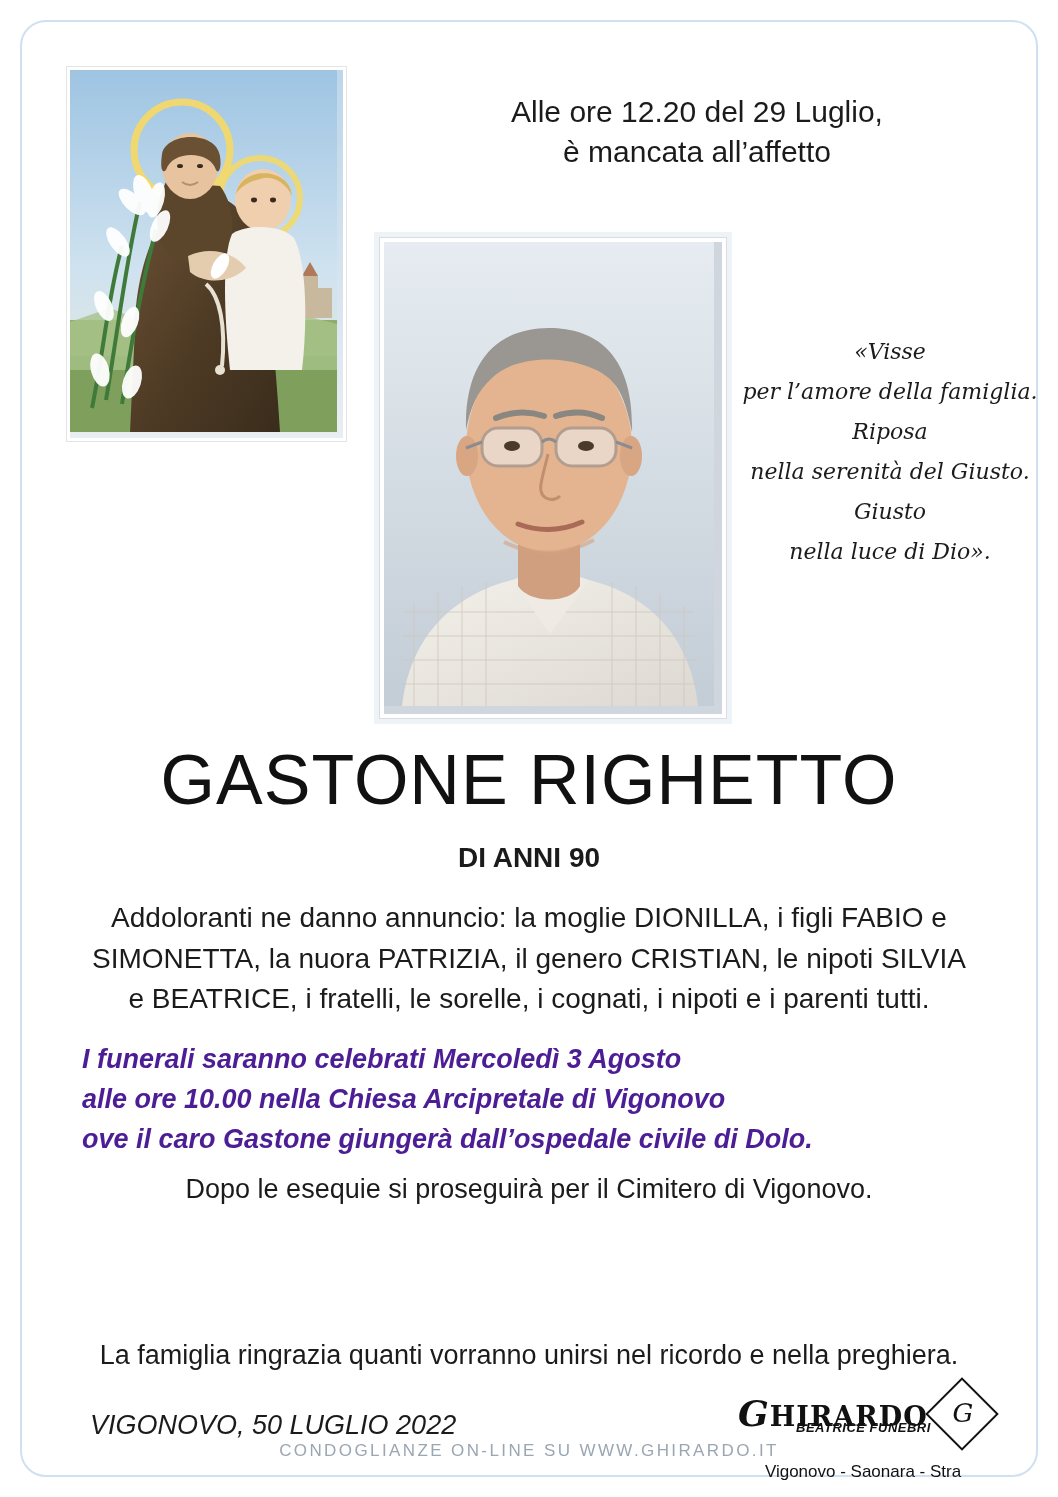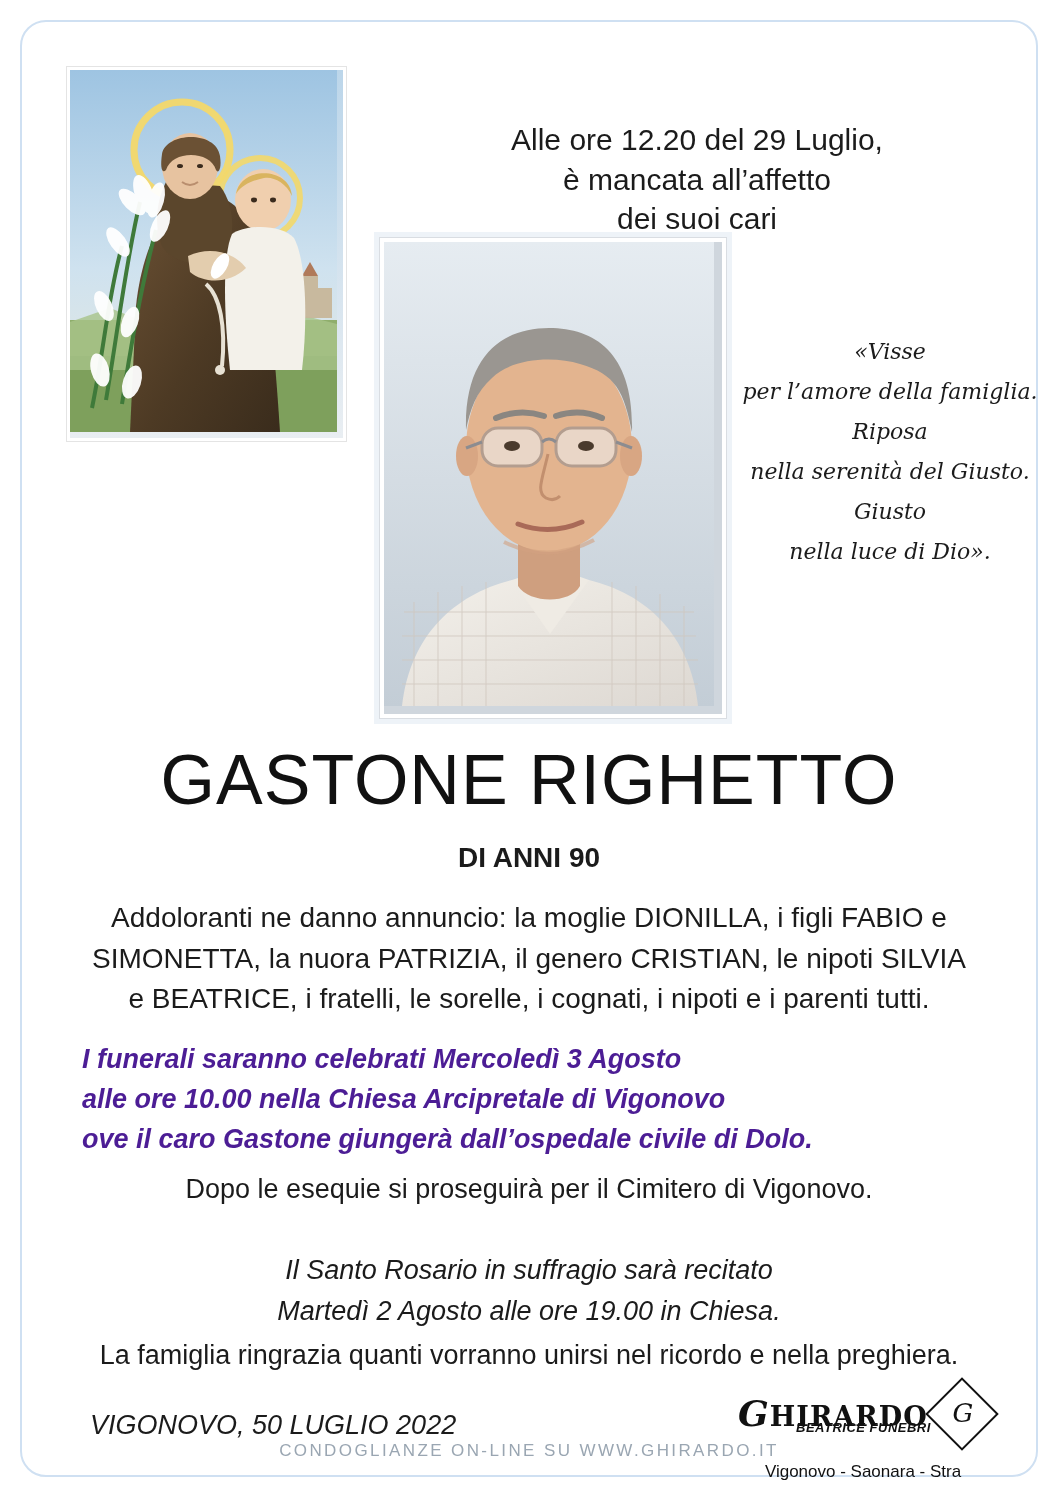--- a/index.html
+++ b/index.html
@@ -52,21 +52,20 @@
   .header-text {
     position: absolute;
     left: 330px;
     top: 70px;
     width: 690px;
     text-align: center;
     font-size: 30px;
     line-height: 1.32;
     color: #1b1b1b;
     font-weight: 400;
-    margin-top: 28px;
   }
 
   
   .portrait {
     position: absolute;
     left: 358px;
     top: 216px;
     width: 338px;
     height: 472px;
     border: 4px solid #ffffff;
@@ -335,21 +334,20 @@
         </g>
 
         <path d="M136 214 C150 226 156 256 152 296" stroke="#e8e2d4" stroke-width="4" fill="none"></path>
         <circle cx="150" cy="300" r="5" fill="#e8e2d4"></circle>
       </svg>
     </div>
 
     <div class="header-text">
       <div>Alle ore 12.20 del 29 Luglio,</div>
       <div>è mancata all’affetto</div>
-      <div>dei suoi cari</div>
     </div>
 
     <div class="portrait">
       <svg width="330" height="464" viewBox="0 0 330 464" xmlns="http://www.w3.org/2000/svg">
         <defs>
           <linearGradient id="bg" x1="0" y1="0" x2="0" y2="1">
             <stop offset="0%" stop-color="#e6ecf1"></stop>
             <stop offset="100%" stop-color="#c3cdd6"></stop>
           </linearGradient>
           <linearGradient id="shirt" x1="0" y1="0" x2="1" y2="1">
@@ -416,24 +414,20 @@
     <div class="mourners">Addoloranti ne danno annuncio: la moglie DIONILLA, i figli FABIO e SIMONETTA, la nuora PATRIZIA, il genero CRISTIAN, le nipoti SILVIA e BEATRICE, i fratelli, le sorelle, i cognati, i nipoti e i parenti tutti.</div>
 
     <div class="funeral">
       <div>I funerali saranno celebrati Mercoledì 3 Agosto</div>
       <div>alle ore 10.00 nella Chiesa Arcipretale di Vigonovo</div>
       <div>ove il caro Gastone giungerà dall’ospedale civile di Dolo.</div>
     </div>
 
     <div class="after">Dopo le esequie si proseguirà per il Cimitero di Vigonovo.</div>
 
-    <div class="rosary">
-      <div>Il Santo Rosario in suffragio sarà recitato</div>
-      <div>Martedì 2 Agosto alle ore 19.00 in Chiesa.</div>
-    </div>
 
     <div class="thanks">La famiglia ringrazia quanti vorranno unirsi nel ricordo e nella preghiera.</div>
 
     <div class="place-date">VIGONOVO, 50 LUGLIO 2022</div>
 
     <div class="agency">
       <div class="agency-logo">
         <div class="agency-name"><span class="big">G</span><span>HIRARDO</span></div>
         <div class="agency-sub">BEATRICE FUNEBRI</div>
         <div class="diamond"></div>

